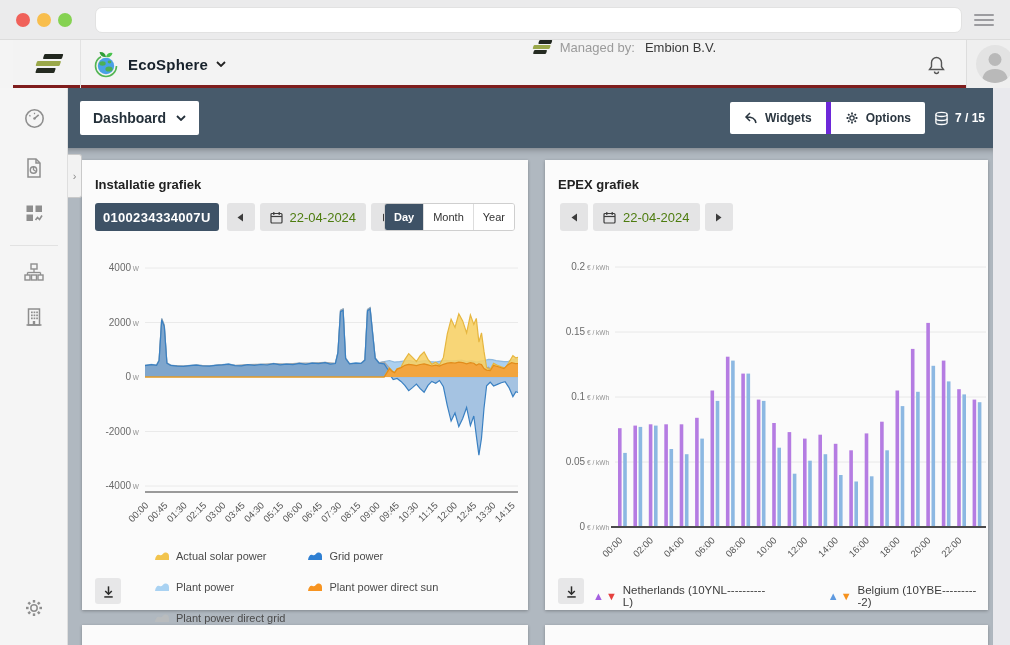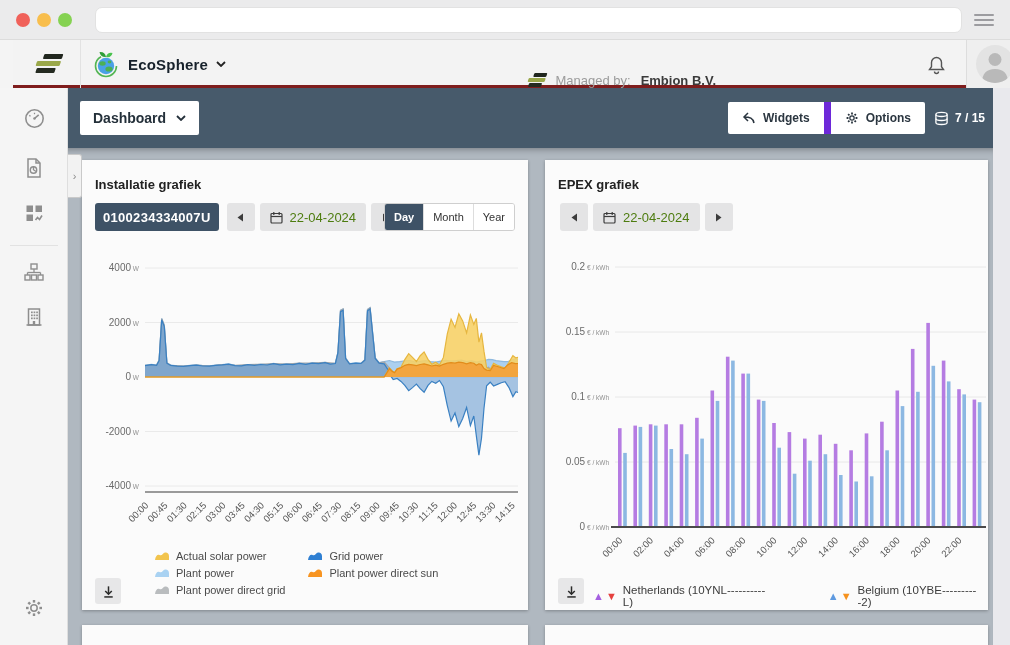--- a/index.html
+++ b/index.html
@@ -20,38 +20,38 @@
   .embion-logo.big i{height:5px;margin-bottom:2px}
   .embion-logo.big .b1{width:19px;margin-left:7px;background:#20261e}
   .embion-logo.big .b2{width:24px;margin-left:2px;background:#9aa84a}
   .embion-logo.big .b3{width:19px;margin-left:4px;background:#252b21}
   .embion-logo.small i{height:3.5px;margin-bottom:1.5px}
   .embion-logo.small .b1{width:13px;margin-left:5px;background:#20261e}
   .embion-logo.small .b2{width:17px;margin-left:1px;background:#9aa84a}
   .embion-logo.small .b3{width:13px;margin-left:3px;background:#252b21}
   .brand{position:absolute;left:79px;top:0;height:48px;display:flex;align-items:center;gap:8px;cursor:pointer}
   .brand-name{font-size:15px;font-weight:bold;color:#17212b;letter-spacing:.2px}
-  .managed{position:absolute;right:307px;top:0;height:48px;display:flex;align-items:flex-end;gap:10px}
+  .managed{position:absolute;right:307px;top:0;height:48px;display:flex;align-items:flex-start;gap:10px}
   .managed-label{font-size:13px;color:#9b9b9b}
-  .managed-value{font-size:13px;font-weight:bold;color:#3a3a3a}
+  .managed-value{font-size:13px;font-weight:normal;color:#3a3a3a}
   .bell-btn{position:absolute;right:75px;top:13px;width:24px;height:24px;display:flex;align-items:center;justify-content:center;cursor:pointer}
   .avatar-block{position:absolute;right:0;top:0;width:57px;height:48px;background:#efefef;border-left:1px solid #ddd;display:flex;align-items:center;justify-content:center;cursor:pointer}
   .avatar-circle{width:38px;height:38px;border-radius:50%;background:#e3e3e3;overflow:hidden;display:flex;align-items:flex-end;justify-content:center}
   
   .sidebar{position:absolute;left:0;top:48px;width:68px;height:557px;background:#f5f5f5;border-right:1px solid #dedede}
   .side-btn{position:absolute;left:0;width:68px;height:40px;display:flex;align-items:center;justify-content:center;color:#8e8e8e;cursor:pointer}
   .side-sep{position:absolute;left:10px;width:48px;height:1px;background:#e2e2e2}
   
   .content{position:absolute;left:68px;top:48px;width:925px;height:435px}
   .toolbar{position:absolute;left:0;top:0;width:925px;height:60px;background:#475a6b}
   .dash-btn{position:absolute;left:12px;top:13px;height:34px;background:#fff;border-radius:2px;display:flex;align-items:center;gap:10px;padding:0 13px;cursor:pointer}
   .dash-btn span{font-size:14px;font-weight:bold;color:#24303a}
   .btn-group{position:absolute;right:68px;top:14px;height:32px;display:flex;background:#fff;border-radius:2px;overflow:hidden}
   .tb-btn{display:flex;align-items:center;gap:7px;padding:0 14px;font-size:12px;font-weight:bold;color:#2b3640;cursor:pointer}
-  .tb-btn + .tb-btn{border-left:7px solid #6d28d9}
+  .tb-btn + .tb-btn{border-left:5px solid #6d28d9}
   .counter{position:absolute;right:8px;top:14px;height:32px;display:flex;align-items:center;gap:6px;color:#fff;font-size:12px;font-weight:bold}
   .canvas{position:absolute;left:0;top:60px;width:925px;height:497px;background:#b0b8c0;box-shadow:inset 0 7px 7px -6px rgba(0,0,0,.35)}
   .expand-tab{position:absolute;left:0;top:66px;width:14px;height:44px;background:#f2f2f2;border:1px solid #c9c9c9;border-left:none;border-radius:0 3px 3px 0;display:flex;align-items:center;justify-content:center;color:#8a8a8a;font-size:11px;cursor:pointer;z-index:5}
   .scroll-strip{position:absolute;left:993px;top:88px;width:17px;height:557px;background:#e9e9ed}
   
   .card{position:absolute;background:#fbfbfb;box-shadow:0 1px 3px rgba(0,0,0,.28)}
   .card1{left:14px;top:12px;width:446px;height:450px}
   .card2{left:477px;top:12px;width:443px;height:450px}
   .card3{left:14px;top:477px;width:446px;height:30px}
   .card4{left:477px;top:477px;width:443px;height:30px}
@@ -62,21 +62,21 @@
   .arrow-btn{width:28px;margin-left:8px}
   .date-btn{padding:0 10px;margin-left:5px;gap:7px;font-size:13px;color:#4d7c0f}
   .seg{position:absolute;right:13px;top:43px;height:28px;display:flex;border-radius:3px;overflow:hidden;border:1px solid #cfcfcf}
   .seg-item{display:flex;align-items:center;justify-content:center;font-size:11px;color:#333;background:#fff;padding:0 9px;cursor:pointer}
   .seg-item + .seg-item{border-left:1px solid #ddd}
   .seg-item.active{background:#3e5266;color:#fff;font-weight:bold}
   .dl-btn{position:absolute;left:13px;top:418px;width:26px;height:26px;background:#e7e7e8;border-radius:3px;display:flex;align-items:center;justify-content:center;cursor:pointer}
   .chart-svg{position:absolute;left:0;top:90px}
   
   .legend1{position:absolute;left:72px;top:390px;display:flex;gap:22px}
-  .legend-col{display:flex;flex-direction:column;gap:5px}
+  .legend-col{display:flex;flex-direction:column;gap:19px}
   .legend-item{display:flex;align-items:center;gap:6px;font-size:11px;color:#4a4a4a;cursor:pointer}
   .legend2{position:absolute;left:48px;top:424px;display:flex;gap:55px}
   .legend2 .legend-item{font-size:11.5px;color:#3c3c3c}
   .tri{font-size:11px;line-height:1}
 </style>
 </head>
 <body>
 
 <div class="chrome">
   <span class="tl" style="left:16px;background:#f0615a"></span>

